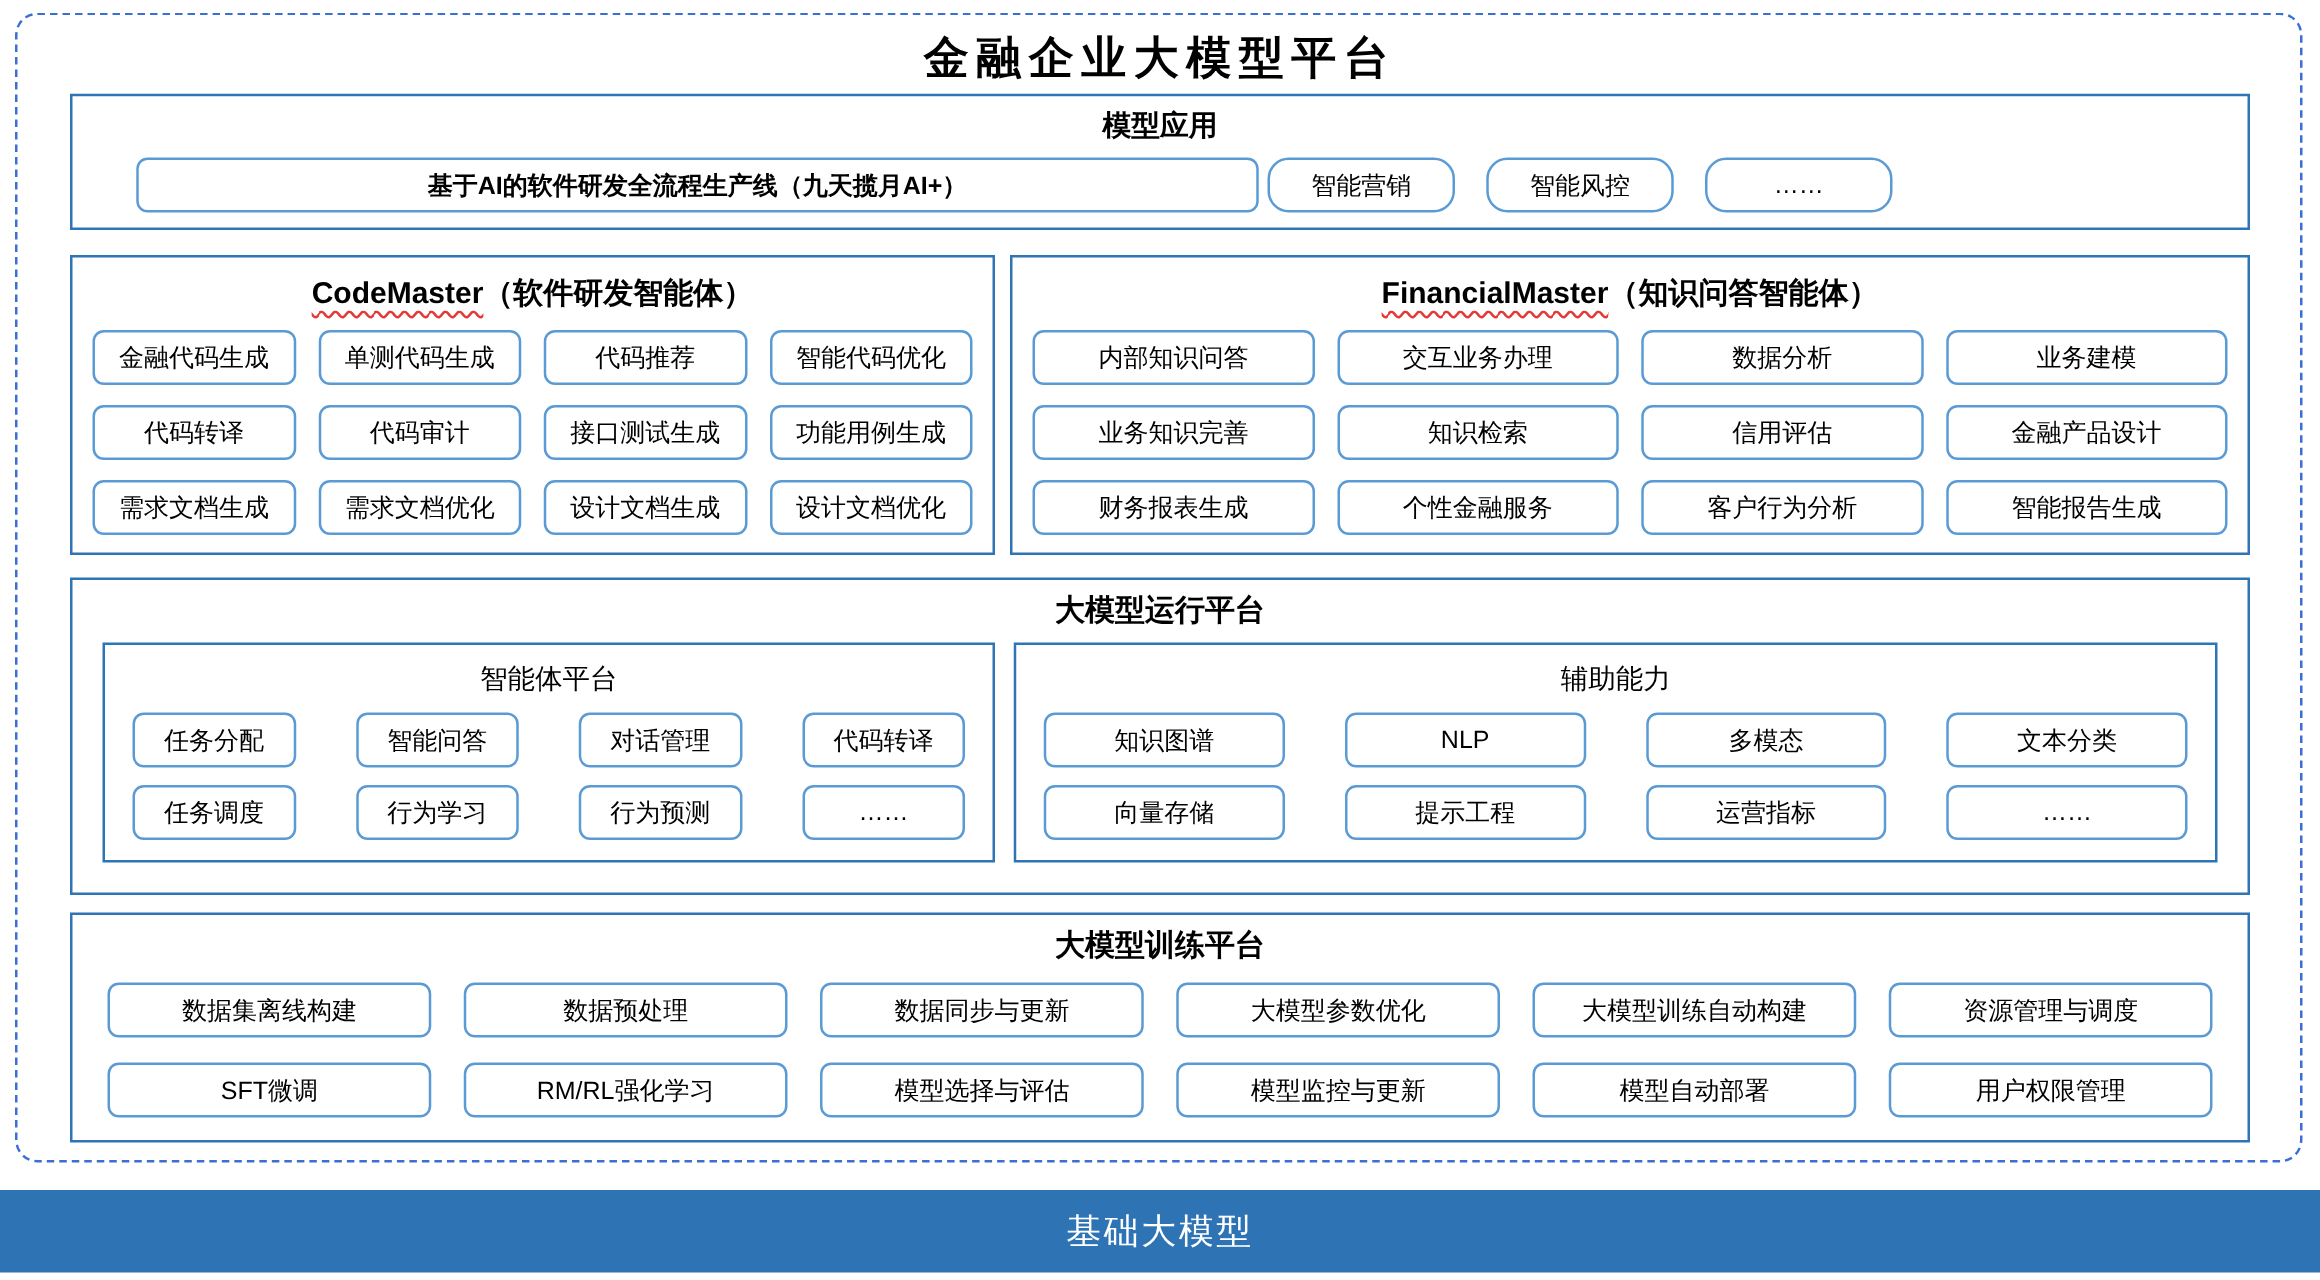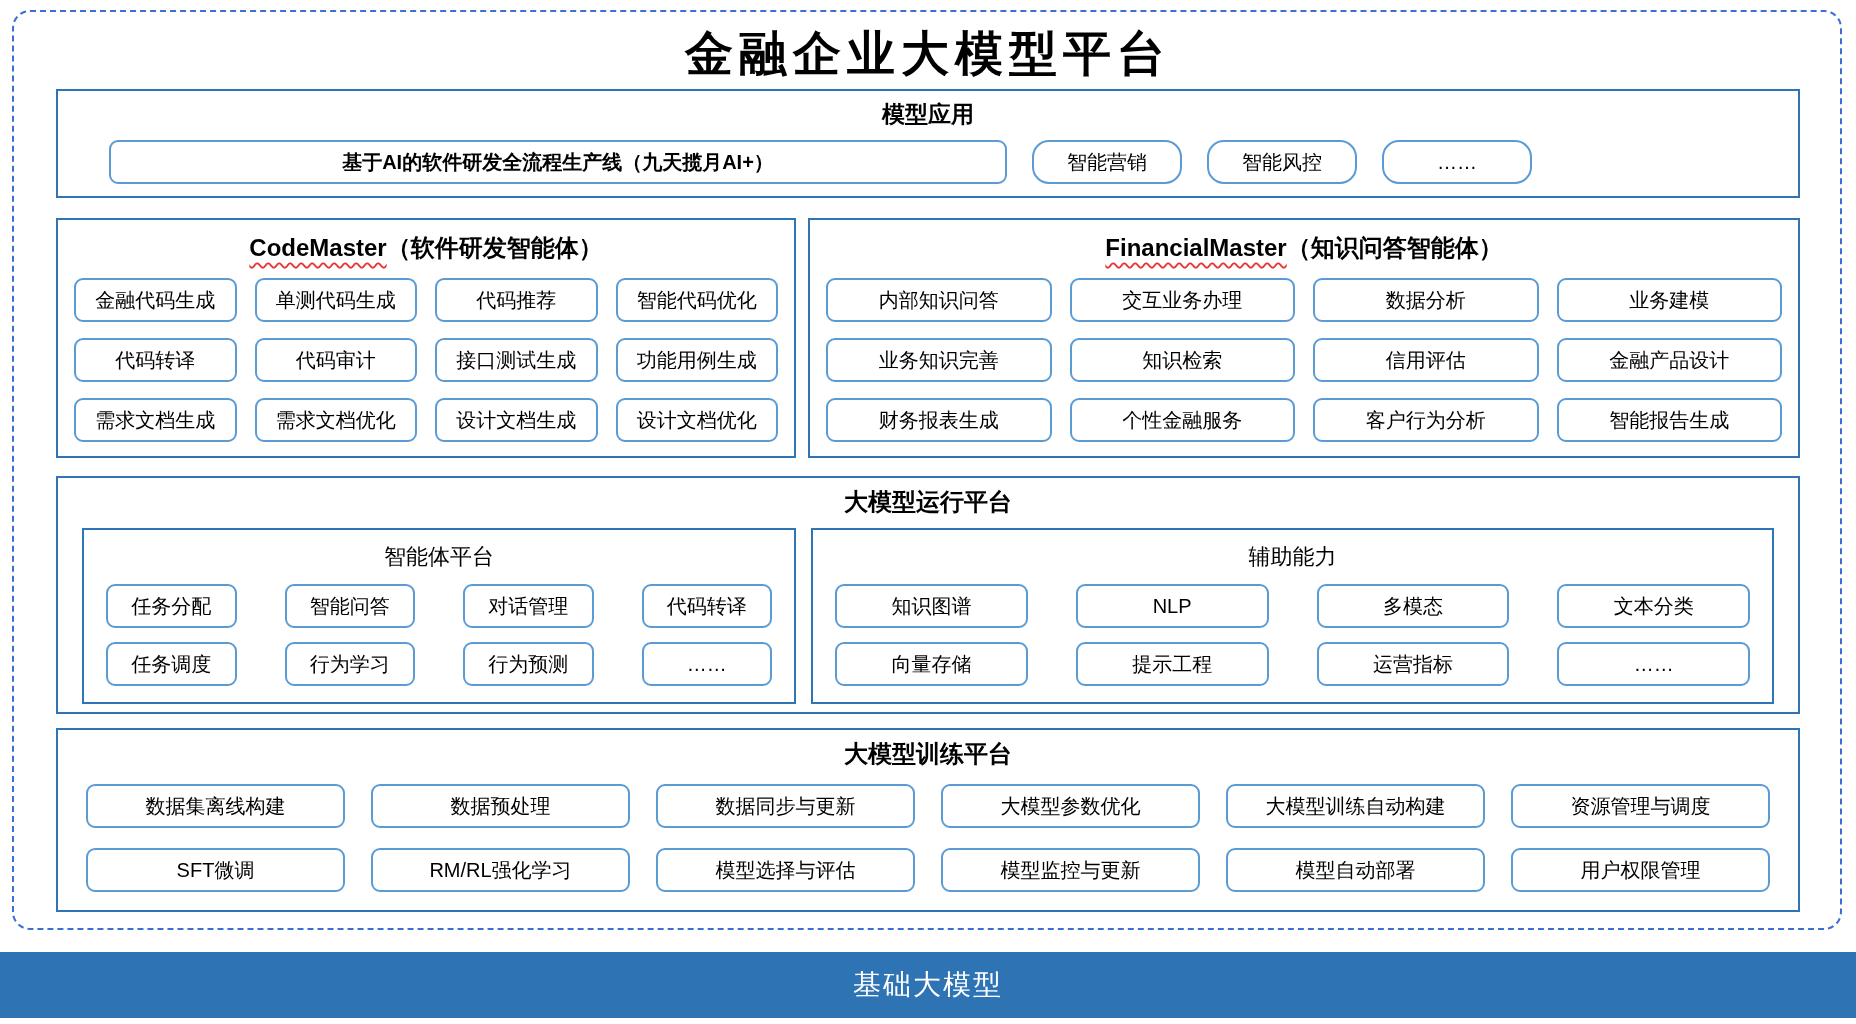--- a/index.html
+++ b/index.html
@@ -9,55 +9,55 @@
     overflow:hidden;
   }
   .dashed-frame {
     position:absolute; top:10px; left:12px; width:1830px; height:920px;
     border:2px dashed #3B6FD4; border-radius:18px; box-sizing:border-box;
     pointer-events:none;
   }
   .content { position:absolute; top:0; left:0; width:100%; }
 
   .main-title {
-    margin-top:26px; text-align:center; font-size:48px; font-weight:700;
+    margin-top:26px; text-align:center; font-size:36px; font-weight:700;
     font-family:"DejaVu Serif", serif; letter-spacing:6px; line-height:1.15;
   }
 
   .sec {
     margin:0 56px; border:2px solid #2E75B6; background:#fff; box-sizing:border-box;
   }
   .sec-header { text-align:center; font-weight:700; font-size:23px; padding-top:8px; }
 
   .pill {
     border:2px solid #5B9BD5; border-radius:9px; height:44px; box-sizing:border-box;
     display:flex; align-items:center; justify-content:center;
     font-size:20px; background:#fff; white-space:nowrap;
   }
 
   
   #sec-apps { margin-top:8px; padding-bottom:12px; }
-  .apps-row { display:flex; gap:25px; margin:10px 10px 0 10px;padding-left:41px; }
+  .apps-row { display:flex; gap:7px; margin:10px 10px 0 10px;padding-left:41px; }
   .pill-main { width:898px; font-weight:700; }
   .pill-s { width:150px;border-radius:17px; }
 
   
   #masters-row { display:flex; margin:20px 56px 0; gap:12px; }
   .master-box { border:2px solid #2E75B6; padding:8px 16px 14px; box-sizing:border-box; background:#fff; }
   .master-left { width:740px; }
   .master-right { flex:1; }
   .master-title { text-align:center; font-size:24px; font-weight:700; padding:4px 0 14px; }
   .en-name {
     text-decoration:underline wavy #E53935 2px;
     text-underline-offset:6px; text-decoration-skip-ink:none;
   }
   .grid4 { display:grid; grid-template-columns:repeat(4,1fr); gap:16px 18px; }
 
   
-  #sec-runtime { margin-top:18px; padding-bottom:8px; }
+  #sec-runtime { margin-top:18px; padding-bottom:24px; }
   .runtime-row { display:flex; gap:15px; padding:10px 24px 0; }
   .sub-box { border:2px solid #2E75B6; padding:4px 22px 16px; box-sizing:border-box; background:#fff; }
   .sub-left { width:714px; }
   .sub-right { flex:1; }
   .sub-title { text-align:center; font-size:22px; font-weight:400; padding:8px 0 12px; }
   .grid4-wide { display:grid; grid-template-columns:repeat(4,1fr); gap:14px 48px; }
 
   
   #sec-training { margin-top:14px; padding-bottom:18px; }
   .grid6 { display:grid; grid-template-columns:repeat(6,1fr); gap:20px 26px; padding:14px 28px 0; }

